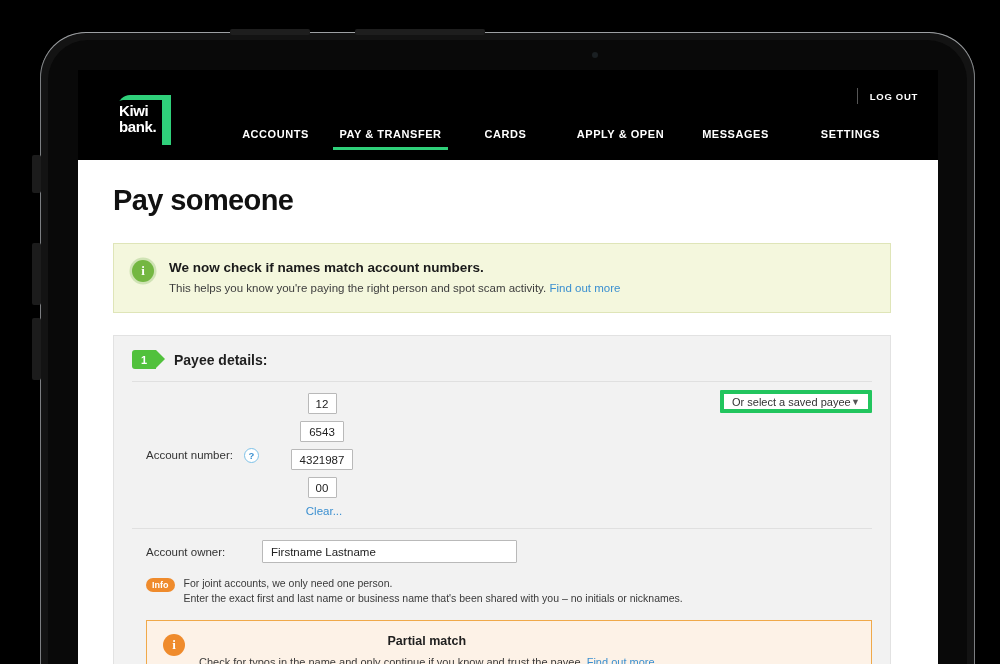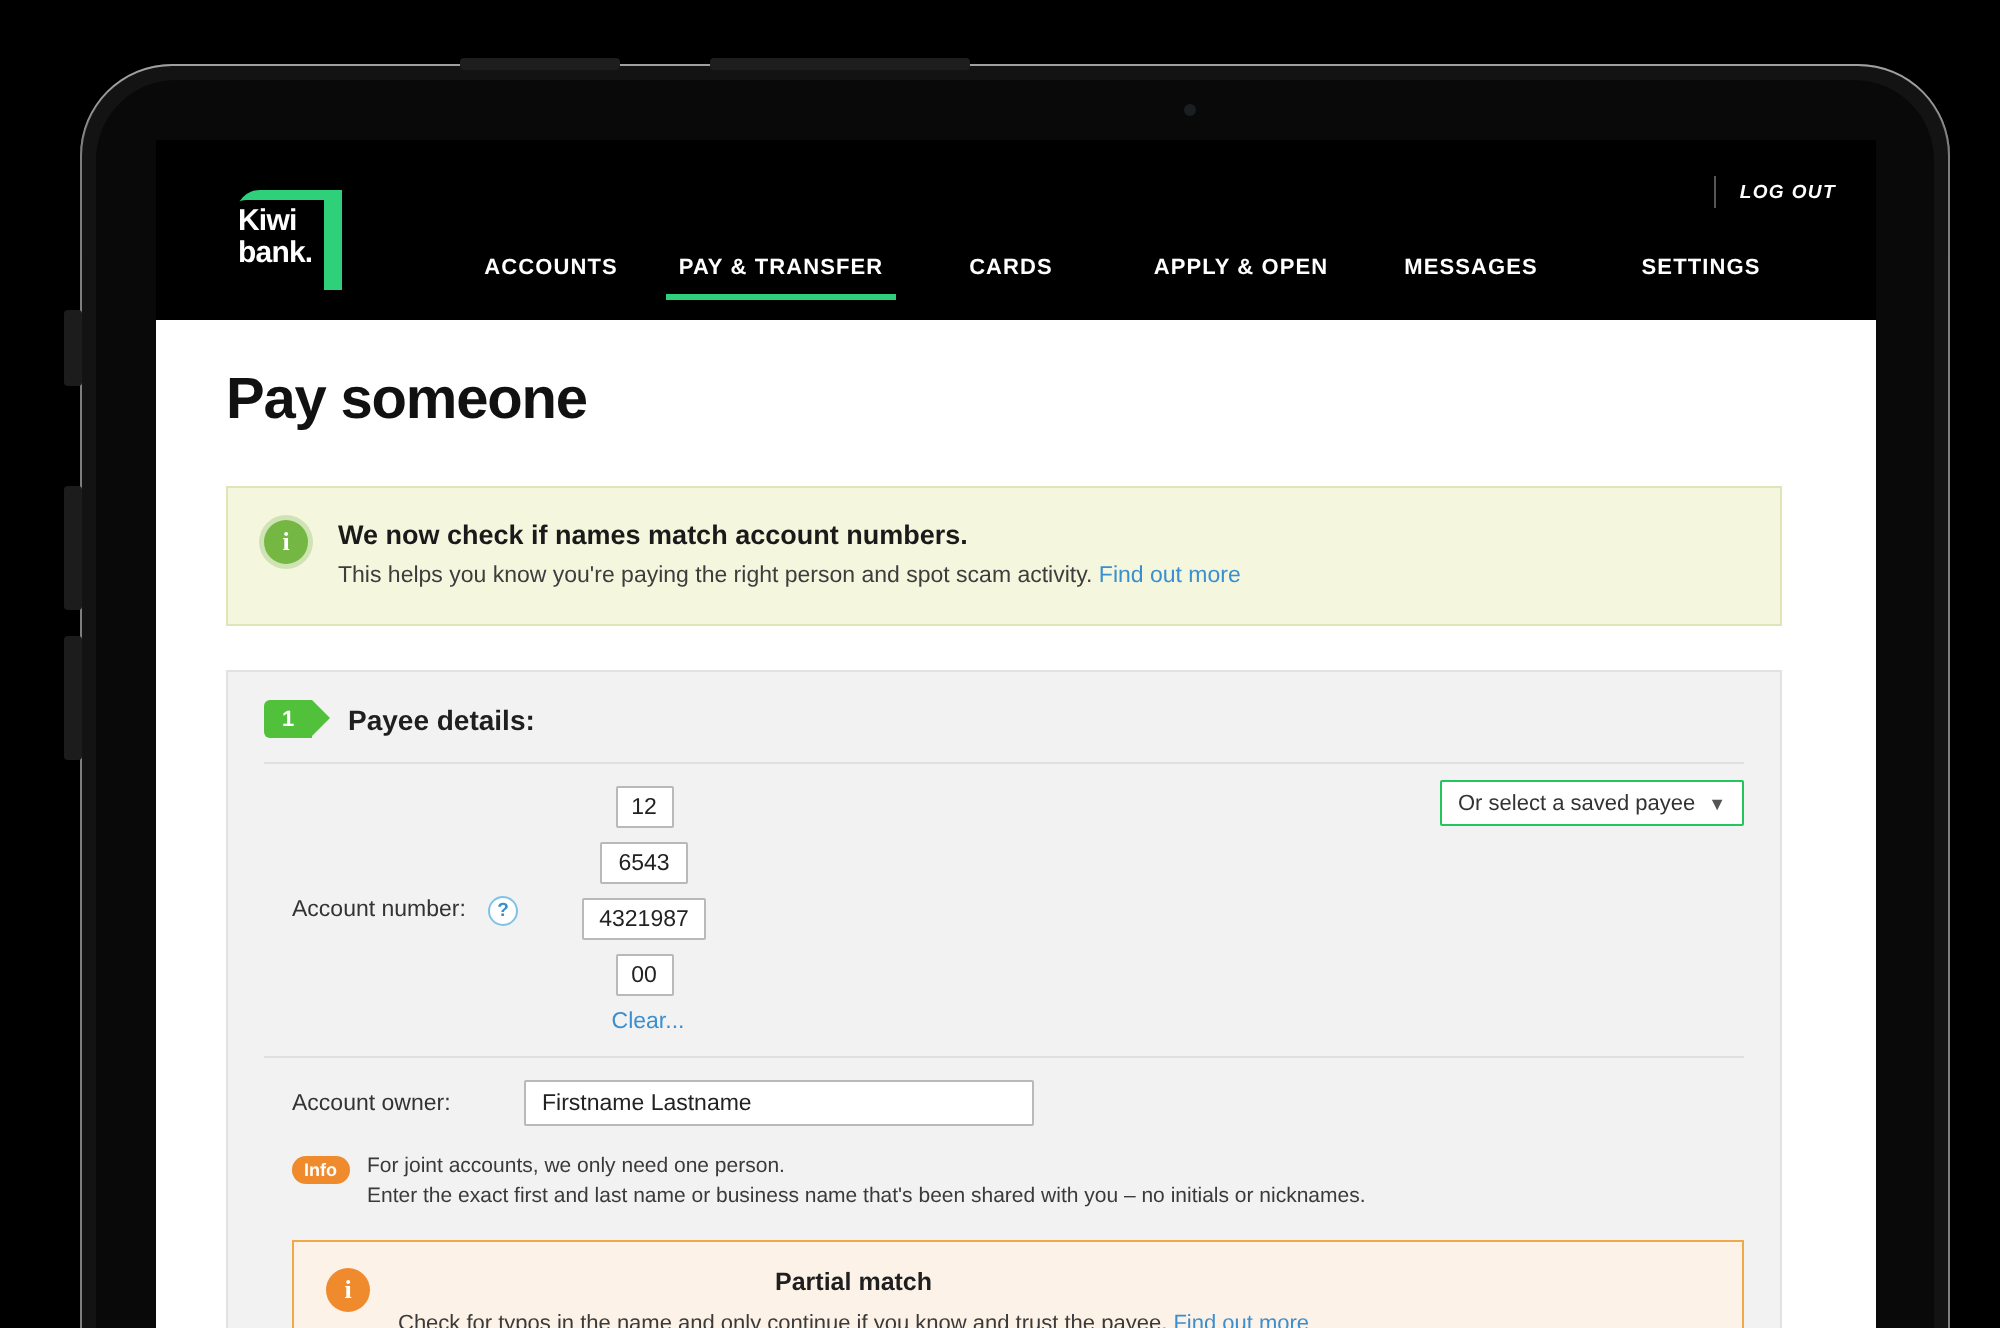--- a/index.html
+++ b/index.html
@@ -131,21 +131,20 @@
     width: 1px;
     height: 16px;
     background: #555555;
   }
   .logout {
     color: #ffffff;
     font-size: 9.5px;
     font-weight: bold;
     letter-spacing: 0.7px;
     cursor: pointer;
-    font-style: italic;
   }
   .mainnav {
     position: absolute;
     left: 140px;
     bottom: 0;
     height: 32px;
     display: flex;
     align-items: flex-start;
     gap: 0;
   }
@@ -321,21 +320,21 @@
     font-size: 11.5px;
     margin-left: 4px;
   }
   .saved-payee {
     position: absolute;
     right: 18px;
     top: 8px;
     width: 152px;
     height: 23px;
     background: #ffffff;
-    border: 1px solid #22c55e;
+    border: 4px solid #22c55e;
     display: flex;
     align-items: center;
     justify-content: space-between;
     padding: 0 8px;
     font-size: 11px;
     color: #333333;
     cursor: pointer;
     border-radius: 1px;
   }
   .chev {

